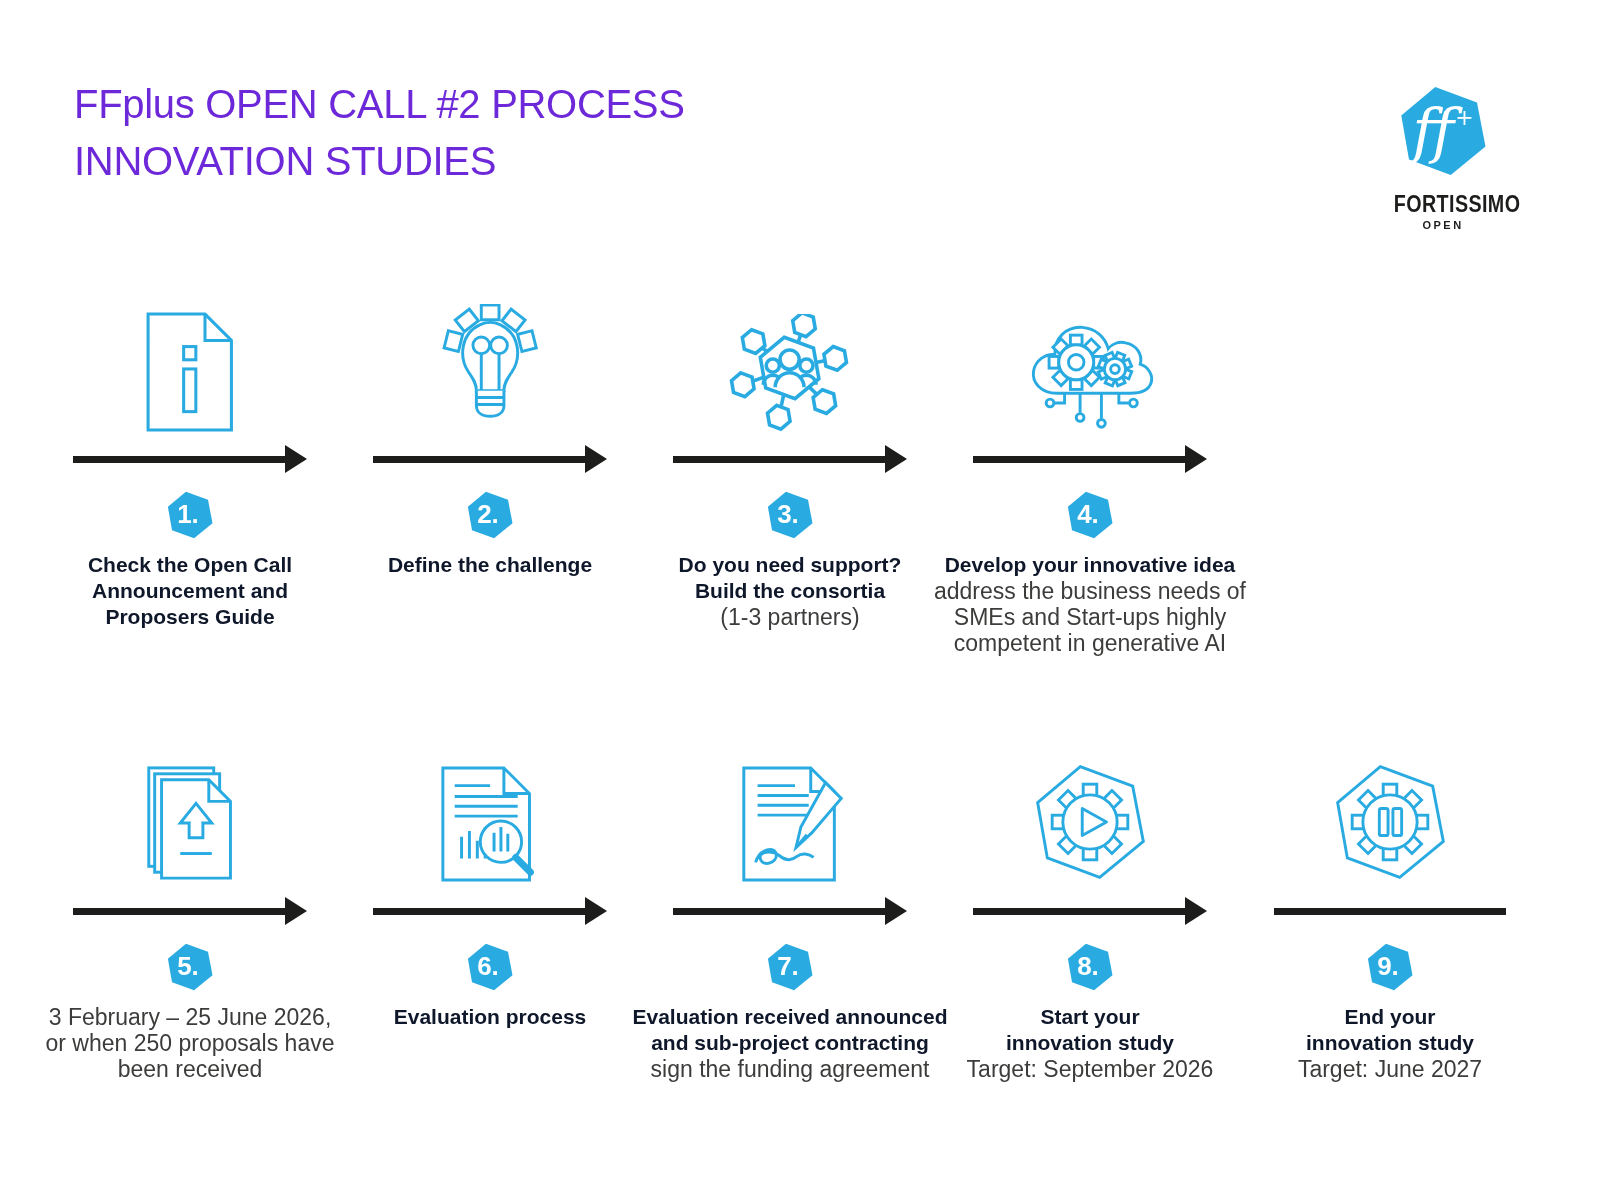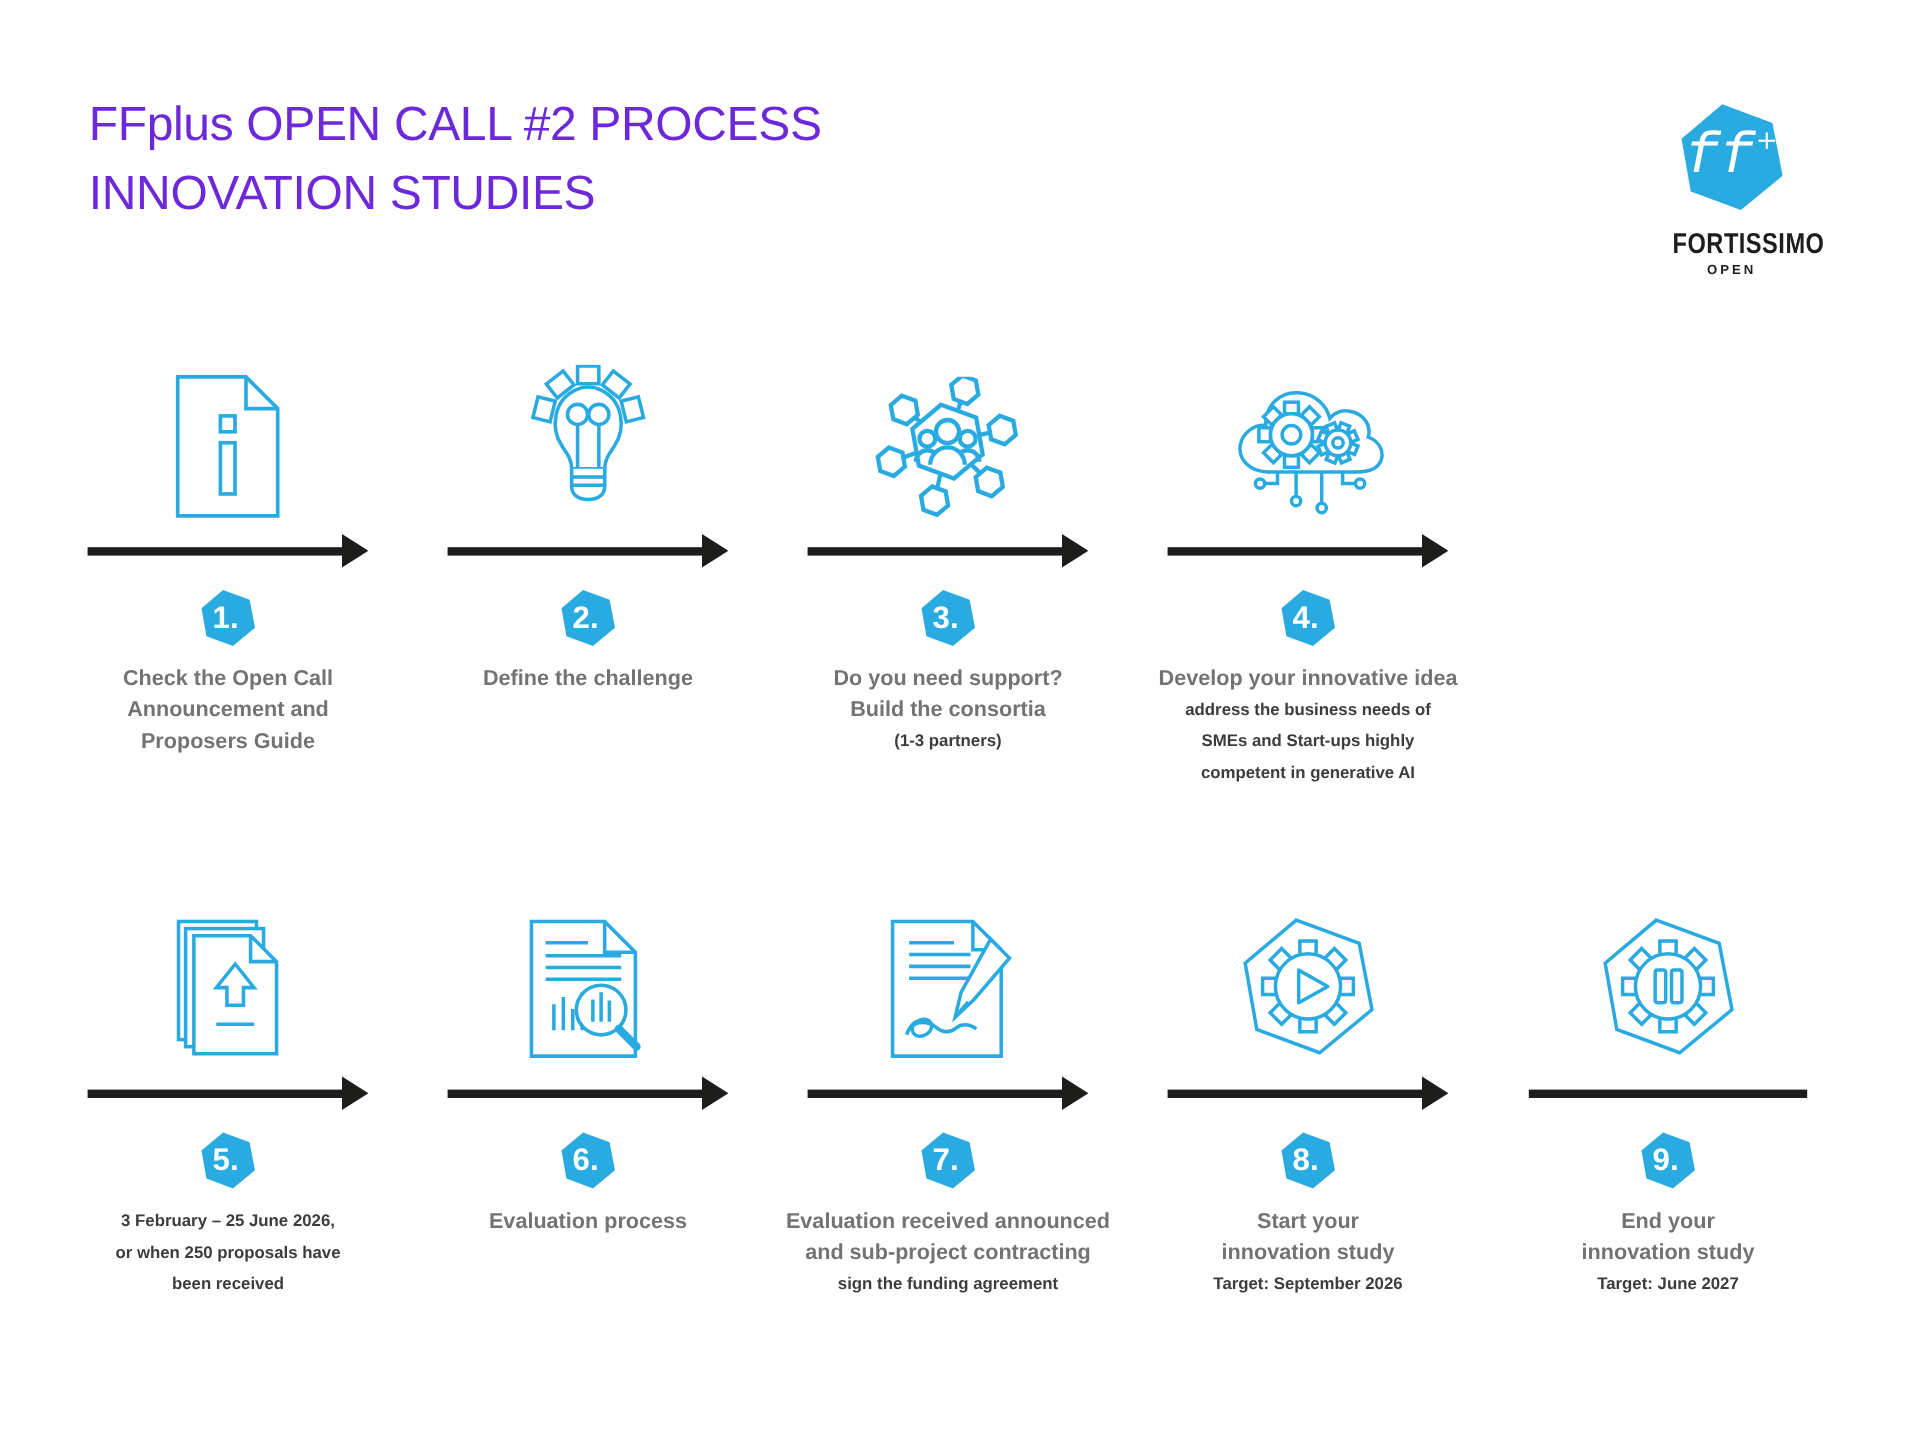--- a/index.html
+++ b/index.html
@@ -13,21 +13,21 @@
     line-height:57px; letter-spacing:-0.3px; white-space:pre-line;
   }
   
   .logo { position:absolute; left:1383px; top:80px; width:120px; text-align:center; }
   .logo-hex-wrap { position:relative; width:102px; height:102px; margin:0 auto; }
   .logo-hex-wrap svg { display:block; }
   .logo-mono {
     position:absolute; inset:0; display:flex; align-items:center; justify-content:center;
     color:#ffffff; font-family:"DejaVu Serif", serif; font-style:italic;
   }
-  .logo-mono .ff { font-size:48px; line-height:1;font-family:Liberation Mono, monospace; }
+  .logo-mono .ff { font-size:59px; line-height:1; }
   .logo-mono .plus { font-size:22px; line-height:1; margin-bottom:26px; margin-left:1px; }
   .wordmark {
     margin-top:8px; font-size:24px; font-weight:700; color:#1d1d1b;
     white-space:nowrap; transform:scaleX(0.82); transform-origin:center; letter-spacing:0.5px;
   }
   .wordsub { margin-top:1px; font-size:11px; font-weight:700; color:#1d1d1b; letter-spacing:2.5px; }
 
   
   .row { position:absolute; display:flex; }
   .row1 { left:40px; top:296px; width:1200px; }
@@ -43,22 +43,22 @@
     border-top:14px solid transparent; border-bottom:14px solid transparent;
   }
   .arrow.no-head .line { width:232px; }
   .badge { position:relative; width:56px; height:54px; margin-top:4px; }
   .badge svg { display:block; }
   .badge .num {
     position:absolute; inset:0; display:flex; align-items:center; justify-content:center;
     color:#ffffff; font-weight:700; font-size:26px; transform:translate(-2px,-1px);
   }
   .txt { width:344px; margin-top:10px; text-align:center; }
-  .heading { font-size:18px; font-weight:700; color:#737373; line-height:26px; white-space:pre-line; }
-  .sub { font-size:14px; font-weight:700; color:#3c3c3b; line-height:26px; white-space:pre-line; }
+  .heading { font-size:21px; font-weight:700; color:#0f172a; line-height:26px; white-space:pre-line; }
+  .sub { font-size:23px; font-weight:400; color:#3c3c3b; line-height:26px; white-space:pre-line; }
 
   .ic { stroke:#29ABE2; stroke-width:3; fill:none; }
   .icf { stroke:#29ABE2; stroke-width:3; fill:#ffffff; }
 </style>
 </head>
 <body>
 
 <div class="title">FFplus OPEN CALL #2 PROCESS
 INNOVATION STUDIES</div>
 

